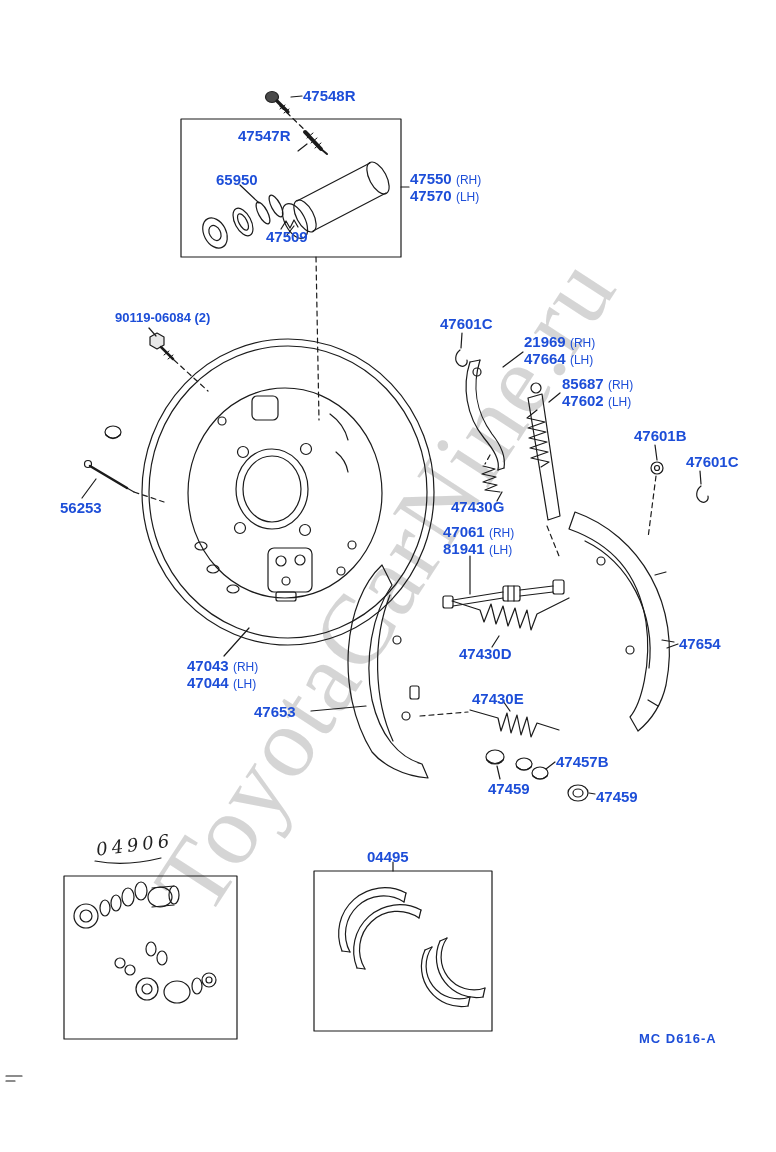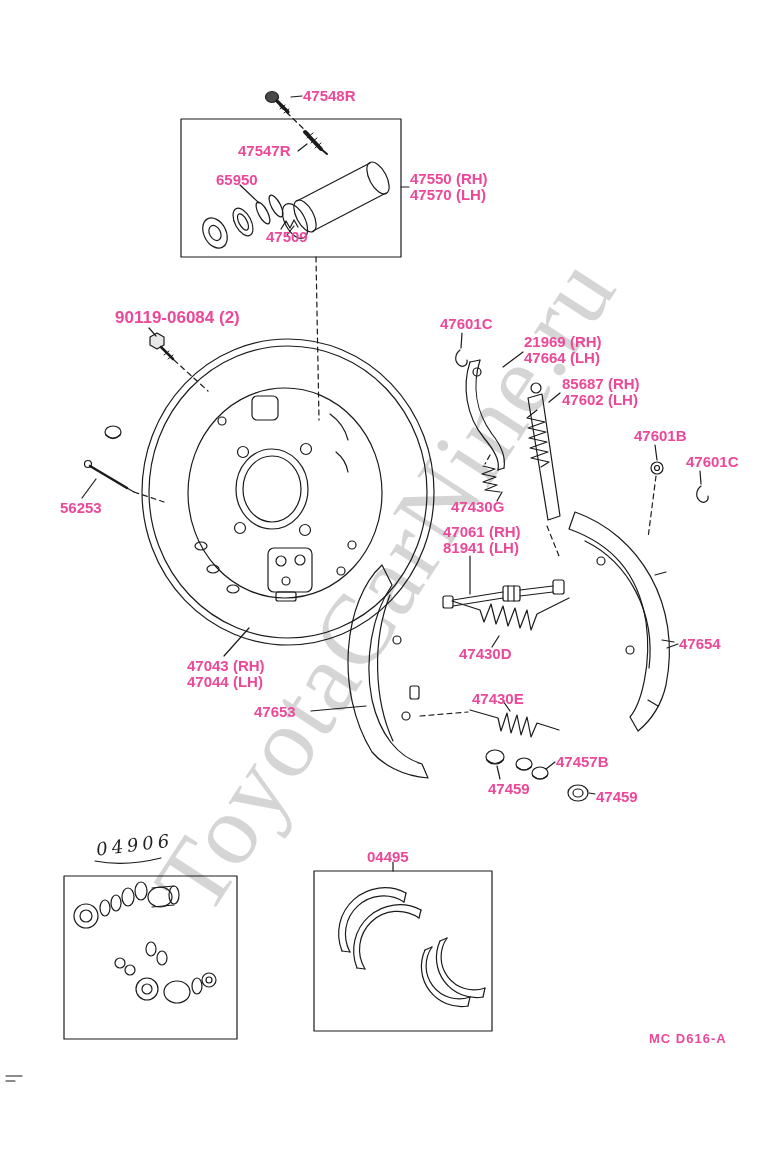--- a/index.html
+++ b/index.html
@@ -4,26 +4,26 @@
 <style>
   html,body{margin:0;padding:0;background:#ffffff;}
   .stage{position:relative;width:776px;height:1152px;background:#fff;overflow:hidden;
          font-family:"Liberation Sans",sans-serif;}
   .watermark{position:absolute;left:385px;top:585px;
              transform:translate(-50%,-50%) rotate(-57deg);
              font:400 100px "Liberation Serif",serif;letter-spacing:2px;
              color:#adadad;opacity:.5;white-space:nowrap;z-index:1;pointer-events:none;}
   svg.art{position:absolute;left:0;top:0;z-index:2;}
   .lbl{position:absolute;z-index:3;font:700 15px "Liberation Sans",sans-serif;
-       color:#ec4899;white-space:nowrap;line-height:16px;}
-  .lbl .suf{font-size:15px;font-weight:700;}
-  .lbl.small{font-size:17px;}
+       color:#1d4ed8;white-space:nowrap;line-height:16px;}
+  .lbl .suf{font-size:12px;font-weight:400;}
+  .lbl.small{font-size:13px;}
   .lbl.hand{font:italic 400 18px "DejaVu Serif",serif;letter-spacing:4px;
             transform:rotate(-7deg);color:#222;}
-  .lbl.code{font:700 13px "Liberation Sans",sans-serif;letter-spacing:1px;margin-left:10px;}
+  .lbl.code{font:700 13px "Liberation Sans",sans-serif;letter-spacing:1px;}
 </style>
 </head>
 <body>
 
 <div class="stage">
 
   <div class="watermark">ToyotaCarNine.ru</div>
 
   <svg class="art" width="776" height="1152" viewBox="0 0 776 1152">
     <g stroke="#1b1b1b" stroke-width="1.2" fill="none" stroke-linecap="round" stroke-linejoin="round">
@@ -246,21 +246,21 @@
         <path d="M440,941 L447,938 M483,997 L485,988"></path>
       </g>
 
       <g>
         <path d="M6,1076 L22,1076 M6,1081 L15,1081"></path>
       </g>
     </g>
   </svg>
 
   <div class="lbl" style="left:303px;top:88px"><span>47548R</span></div>
-  <div class="lbl" style="left:238px;top:143px"><span>47547R</span></div>
+  <div class="lbl" style="left:238px;top:128px"><span>47547R</span></div>
   <div class="lbl" style="left:216px;top:172px"><span>65950</span></div>
   <div class="lbl" style="left:410px;top:171px">
     <div><span>47550</span> <span class="suf">(RH)</span></div>
     <div><span>47570</span> <span class="suf">(LH)</span></div>
   </div>
   <div class="lbl" style="left:266px;top:229px"><span>47509</span></div>
   <div class="lbl small" style="left:115px;top:310px"><span>90119-06084 (2)</span></div>
   <div class="lbl" style="left:440px;top:316px"><span>47601C</span></div>
   <div class="lbl" style="left:524px;top:334px">
     <div><span>21969</span> <span class="suf">(RH)</span></div>

